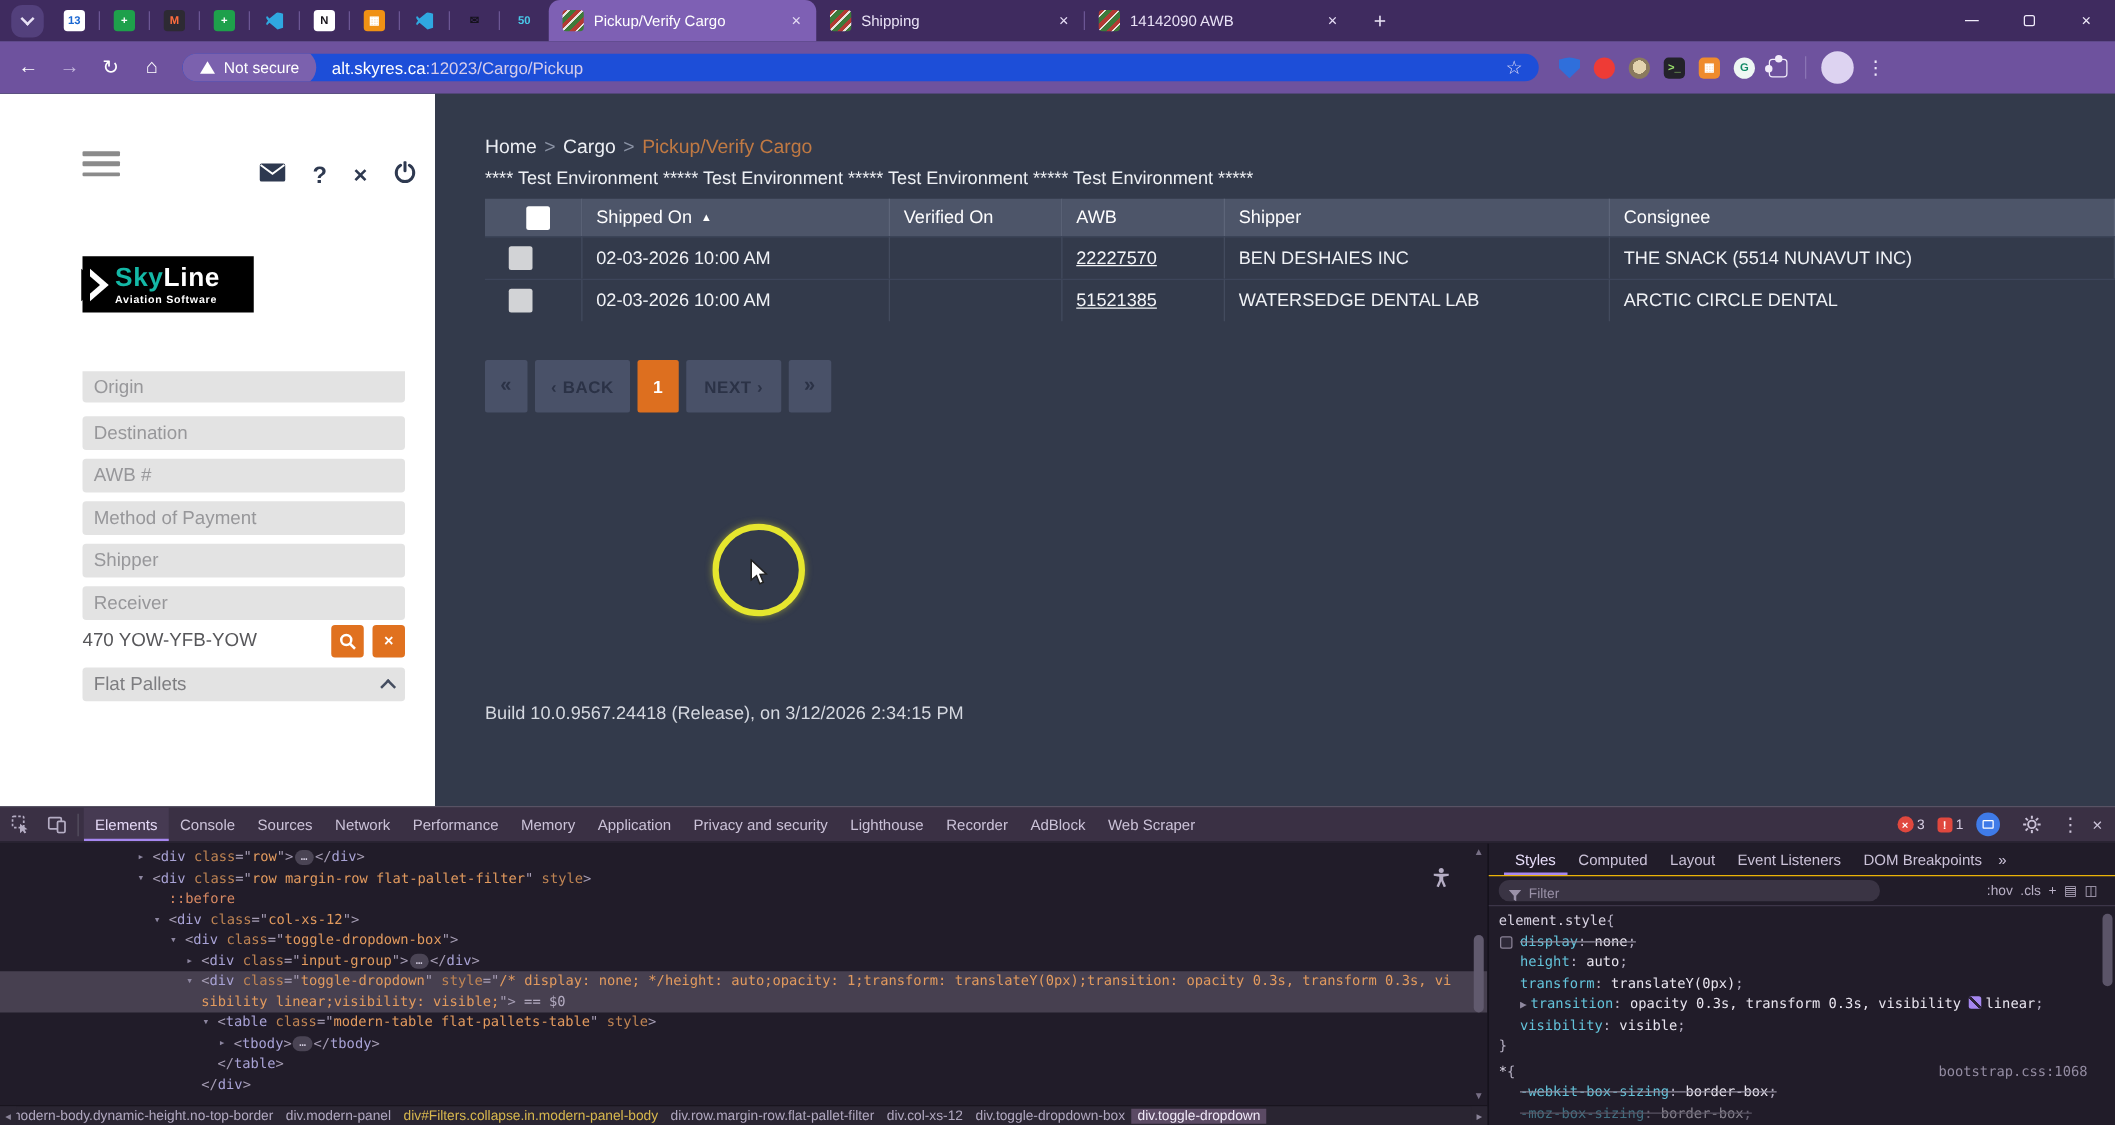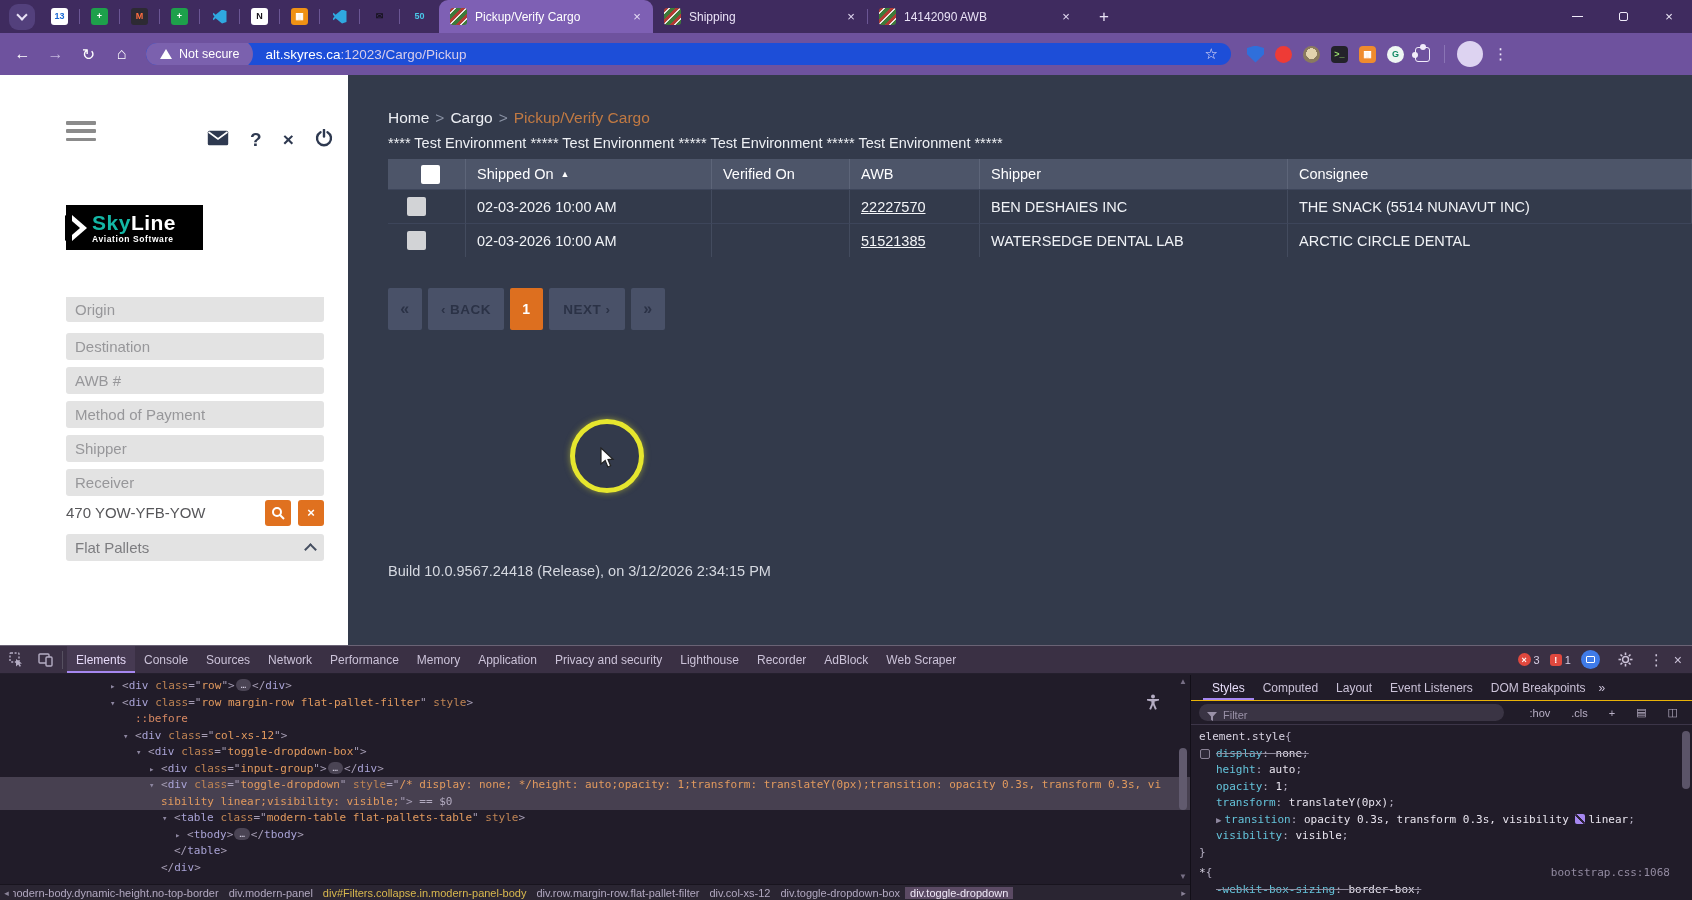--- a/index.html
+++ b/index.html
@@ -147,21 +147,21 @@
   .crumb-left{position:absolute;left:0;top:0;bottom:0;width:13px;background:#2a2532;color:#8b8499;display:flex;align-items:center;justify-content:center;font-size:9px;z-index:2}
   .crumb-right{position:absolute;right:0;top:0;bottom:0;width:13px;background:#2a2532;color:#8b8499;display:flex;align-items:center;justify-content:center;font-size:9px;z-index:2}
 
   #dt-styles{position:absolute;top:29px;left:1190px;right:0;bottom:0;background:#211c29;border-left:1px solid #120f18}
   .sp-tabs{height:26px;display:flex;align-items:center;font-size:12px;color:#cbc2d8;border-bottom:1px solid #eab308;padding-left:12px}
   .sp-tab{padding:0 9px;height:100%;display:flex;align-items:center;white-space:nowrap}
   .sp-tab.active{color:#e8defa;box-shadow:inset 0 -2px 0 #a687f0}
   .sp-more{margin-left:4px;color:#cbc2d8;font-size:12px}
   .sp-filter{height:24px;display:flex;align-items:center;border-bottom:1px solid #3c3548;padding:0 8px;gap:8px}
   .filter-pill{width:305px;height:17px;background:#3a3444;border-radius:9px;color:#9a91a8;font-size:11px;display:flex;align-items:flex-end;padding:0 8px;gap:6px}
-  .sp-toggles{margin-left:auto;display:flex;gap:21px;color:#b9b0c6;font-size:11px;align-items:center;padding-right:6px}
+  .sp-toggles{margin-left:auto;display:flex;gap:6px;color:#b9b0c6;font-size:11px;align-items:center;padding-right:6px}
   .sp-rules{font-family:"DejaVu Sans Mono",monospace;font-size:11px;line-height:16.5px;padding:4px 8px;color:#b3adc0}
   .rule{position:relative}
   .rule + .rule{margin-top:4px}
   .rule-head{display:flex}
   .rule-head .selector{color:#d8d3e2}
   .rule-src{margin-left:auto;color:#938ba1;padding-right:14px}
   .prop{padding-left:17px;position:relative}
   .prop .name{color:#64c3da}
   .prop .val{color:#e8e4ee}
   .prop.struck{text-decoration:line-through;text-decoration-color:#8f8a9c}
@@ -513,21 +513,20 @@
           </span>
       </div>
       <div class="sp-rules">
           <div class="rule">
             <div class="rule-head">
               <span class="selector">element.style</span>
               <span> {</span>
             </div>
             <div class="prop struck"><span class="checkbox"></span><span class="name">display</span><span>: </span><span class="val">none</span><span>;</span></div>
             <div class="prop"><span class="name">height</span><span>: </span><span class="val">auto</span><span>;</span></div>
-            <div class="prop"><span class="name">opacity</span><span>: </span><span class="val">1</span><span>;</span></div>
             <div class="prop"><span class="name">transform</span><span>: </span><span class="val">translateY(0px)</span><span>;</span></div>
             <div class="prop"><span class="parrow">▶</span><span class="name">transition</span><span>: </span><span class="val">opacity 0.3s, transform 0.3s, visibility </span><span class="easing"></span><span class="val">linear</span><span>;</span></div>
             <div class="prop"><span class="name">visibility</span><span>: </span><span class="val">visible</span><span>;</span></div>
             <div>}</div>
           </div>
           <div class="rule">
             <div class="rule-head">
               <span class="selector">*</span>
               <span> {</span>
               <span class="rule-src">bootstrap.css:1068</span>

